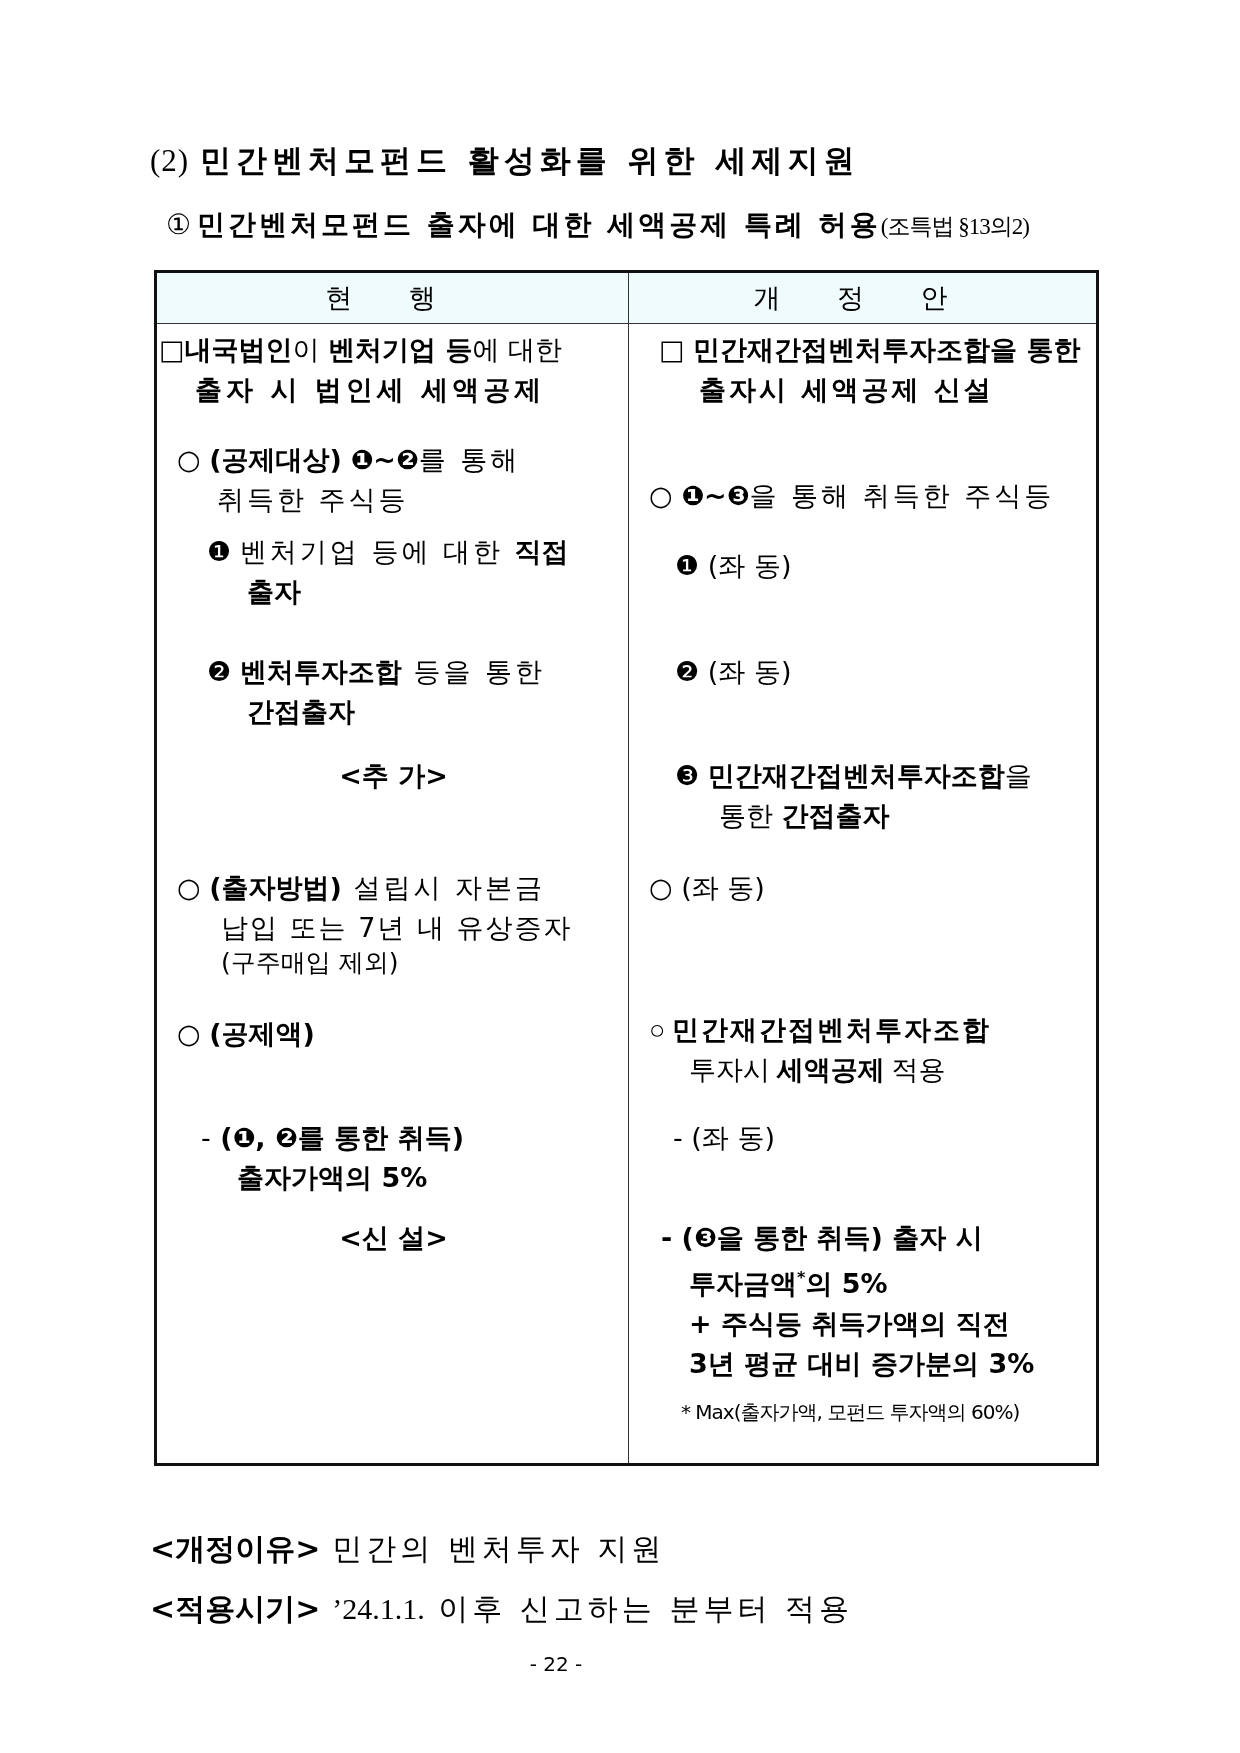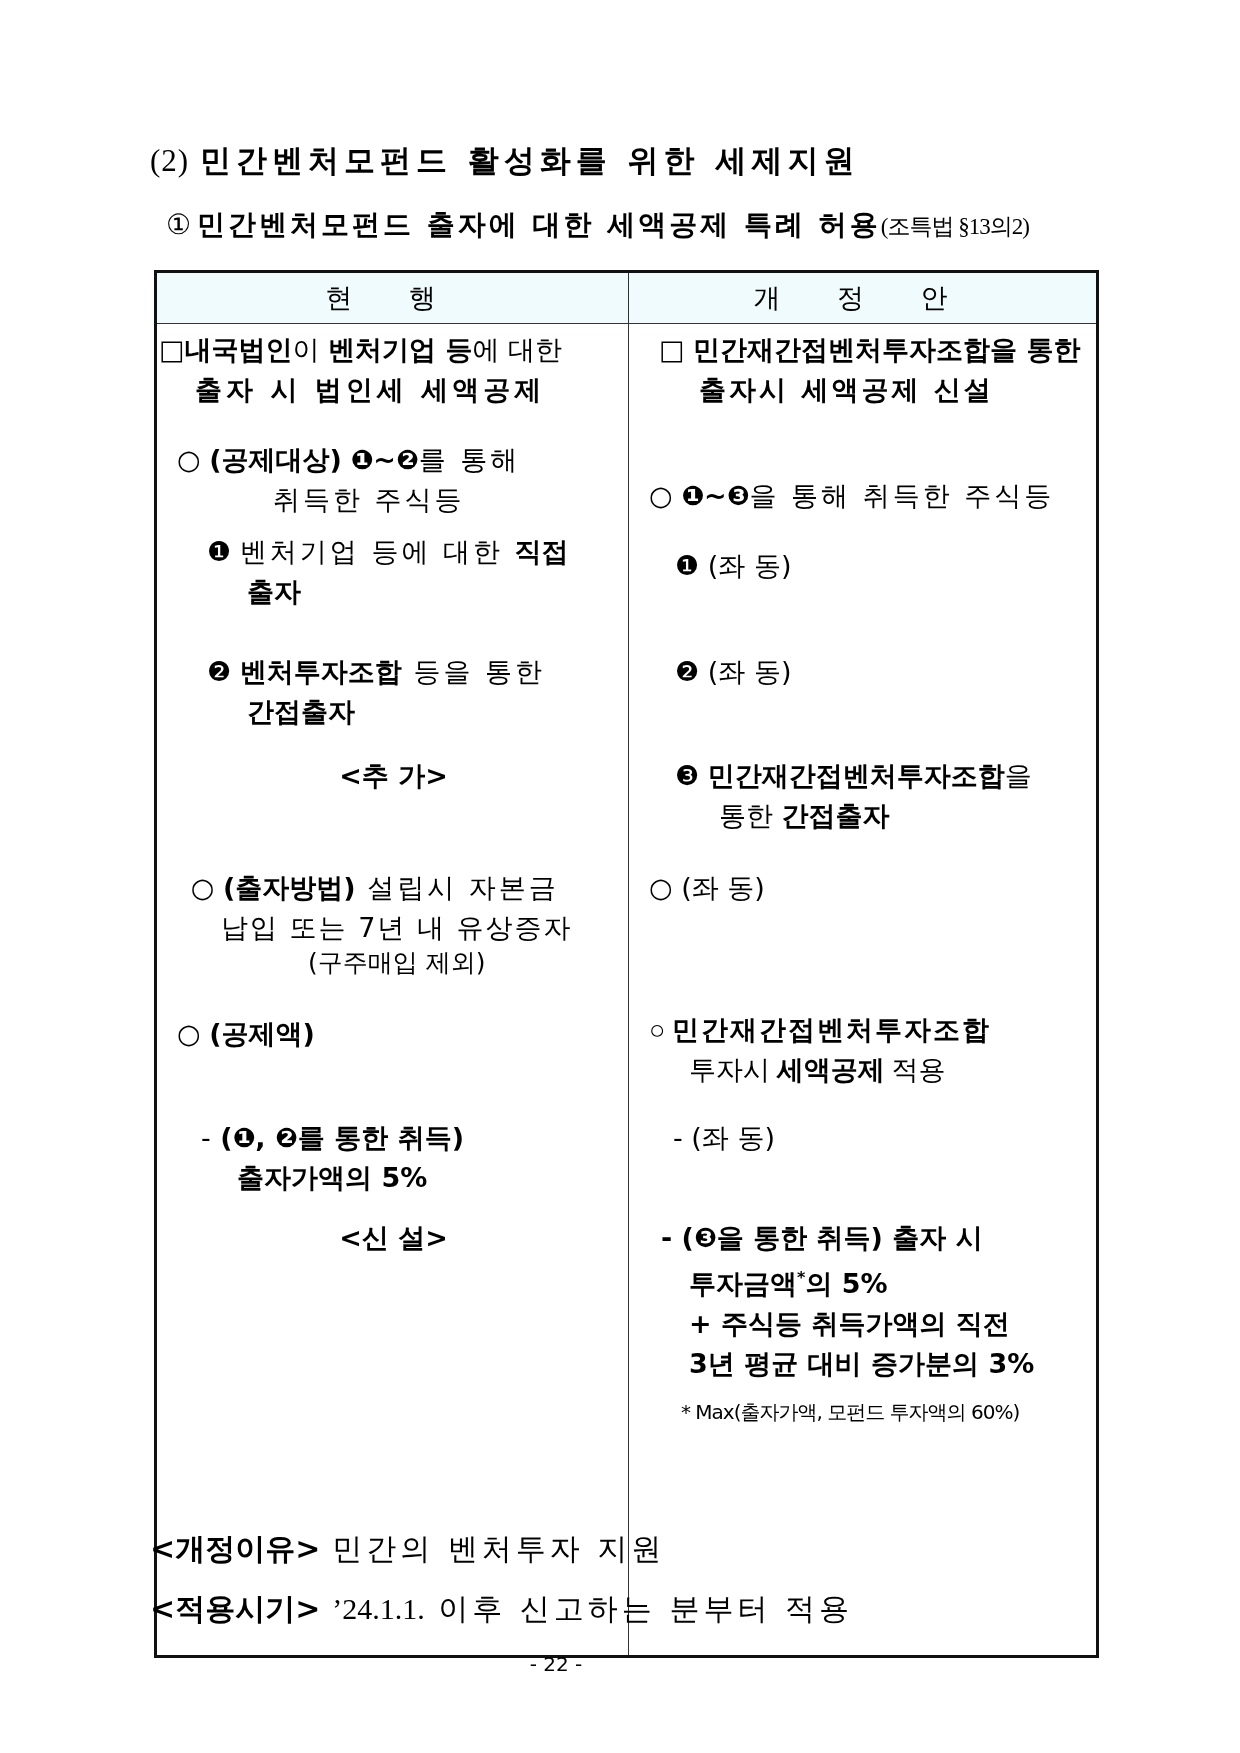--- a/index.html
+++ b/index.html
@@ -6,21 +6,21 @@
   body { width: 1240px; height: 1753px; position: relative; overflow: hidden;
          font-family: "DejaVu Sans", sans-serif; color: #000; }
   .h2 { position: absolute; left: 150px; top: 140px; font-size: 31px; letter-spacing: 1px; }
   .h2 .num { font-family: "Liberation Serif", serif; font-weight: normal; }
   .h2 .txt { font-weight: bold; letter-spacing: 5px; }
   .h3 { position: absolute; left: 166px; top: 206px; font-size: 28px; white-space: nowrap; }
   .h3 .circ { font-family: "DejaVu Serif", serif; font-weight: normal; margin-right: 6px; }
   .h3 .txt { font-weight: bold; letter-spacing: 3px; }
   .h3 .ref { font-family: "Liberation Serif", serif; font-size: 23px; letter-spacing: -1px; }
 
-  table.cmp { position: absolute; left: 154px; top: 270px; width: 942px; height: 1388px;
+  table.cmp { position: absolute; left: 154px; top: 270px; width: 942px; height: 1196px;
               border-collapse: collapse; border: 3px solid #111; table-layout: fixed; padding-left: 36px; }
   table.cmp th { height: 50px; background: #f0fbfd; font-size: 27px; font-weight: normal;
                  border-bottom: 1px solid #333; letter-spacing: 24px; padding: 0; }
   table.cmp th + th { border-left: 1px solid #333; }
   table.cmp td { vertical-align: top; padding: 0; position: relative; }
   table.cmp td + td { border-left: 1px solid #333; }
   .col-l { width: 473px; }
   .col-r { width: 469px; }
 
   .blk { position: absolute; font-size: 27px; line-height: 40px; white-space: nowrap; }
@@ -59,38 +59,38 @@
       <th>개 정 안</th>
     </tr>
   </thead>
   <tbody>
     <tr>
       <td>
         <div class="blk" style="left:2px;top:6px;">
           <span>□</span><span class="b">내국법인</span><span>이 </span><span class="b">벤처기업 등</span><span>에 대한</span>
           <span class="ind b" style="padding-left:36px;letter-spacing:4px;">출자 시 법인세 세액공제</span>
         </div>
-        <div class="blk" style="left:20px;top:116px;text-align:center;">
+        <div class="blk" style="left:20px;top:116px;">
           <span>○</span>
           <span class="b">(공제대상)</span>
           <span class="b">❶~❷</span><span style="letter-spacing:3px;">를 통해</span>
           <span class="ind" style="padding-left:40px;letter-spacing:3px;">취득한 주식등</span>
         </div>
         <div class="blk" style="left:50px;top:208px;">
           <span>❶</span>
           <span style="letter-spacing:3px;">벤처기업 등에 대한 </span><span class="b">직접</span>
           <span class="ind b" style="padding-left:40px;">출자</span>
         </div>
         <div class="blk" style="left:50px;top:328px;">
           <span>❷</span>
           <span class="b">벤처투자조합</span><span style="letter-spacing:3px;"> 등을 통한</span>
           <span class="ind b" style="padding-left:40px;">간접출자</span>
         </div>
         <div class="blk ctr b" style="left:0;width:473px;top:432px;">&lt;추 가&gt;</div>
-        <div class="blk" style="left:20px;top:544px;text-align:center;">
+        <div class="blk" style="left:20px;top:544px;">
           <span>○</span>
           <span class="b">(출자방법)</span><span style="letter-spacing:3px;"> 설립시 자본금</span>
           <span class="ind" style="padding-left:44px;letter-spacing:2px;">납입 또는 7년 내 유상증자</span>
           <span class="ind sm" style="padding-left:44px;line-height:30px;">(구주매입 제외)</span>
         </div>
         <div class="blk" style="left:20px;top:690px;">
           <span>○</span>
           <span class="b">(공제액)</span>
         </div>
         <div class="blk b" style="left:44px;top:794px;">

